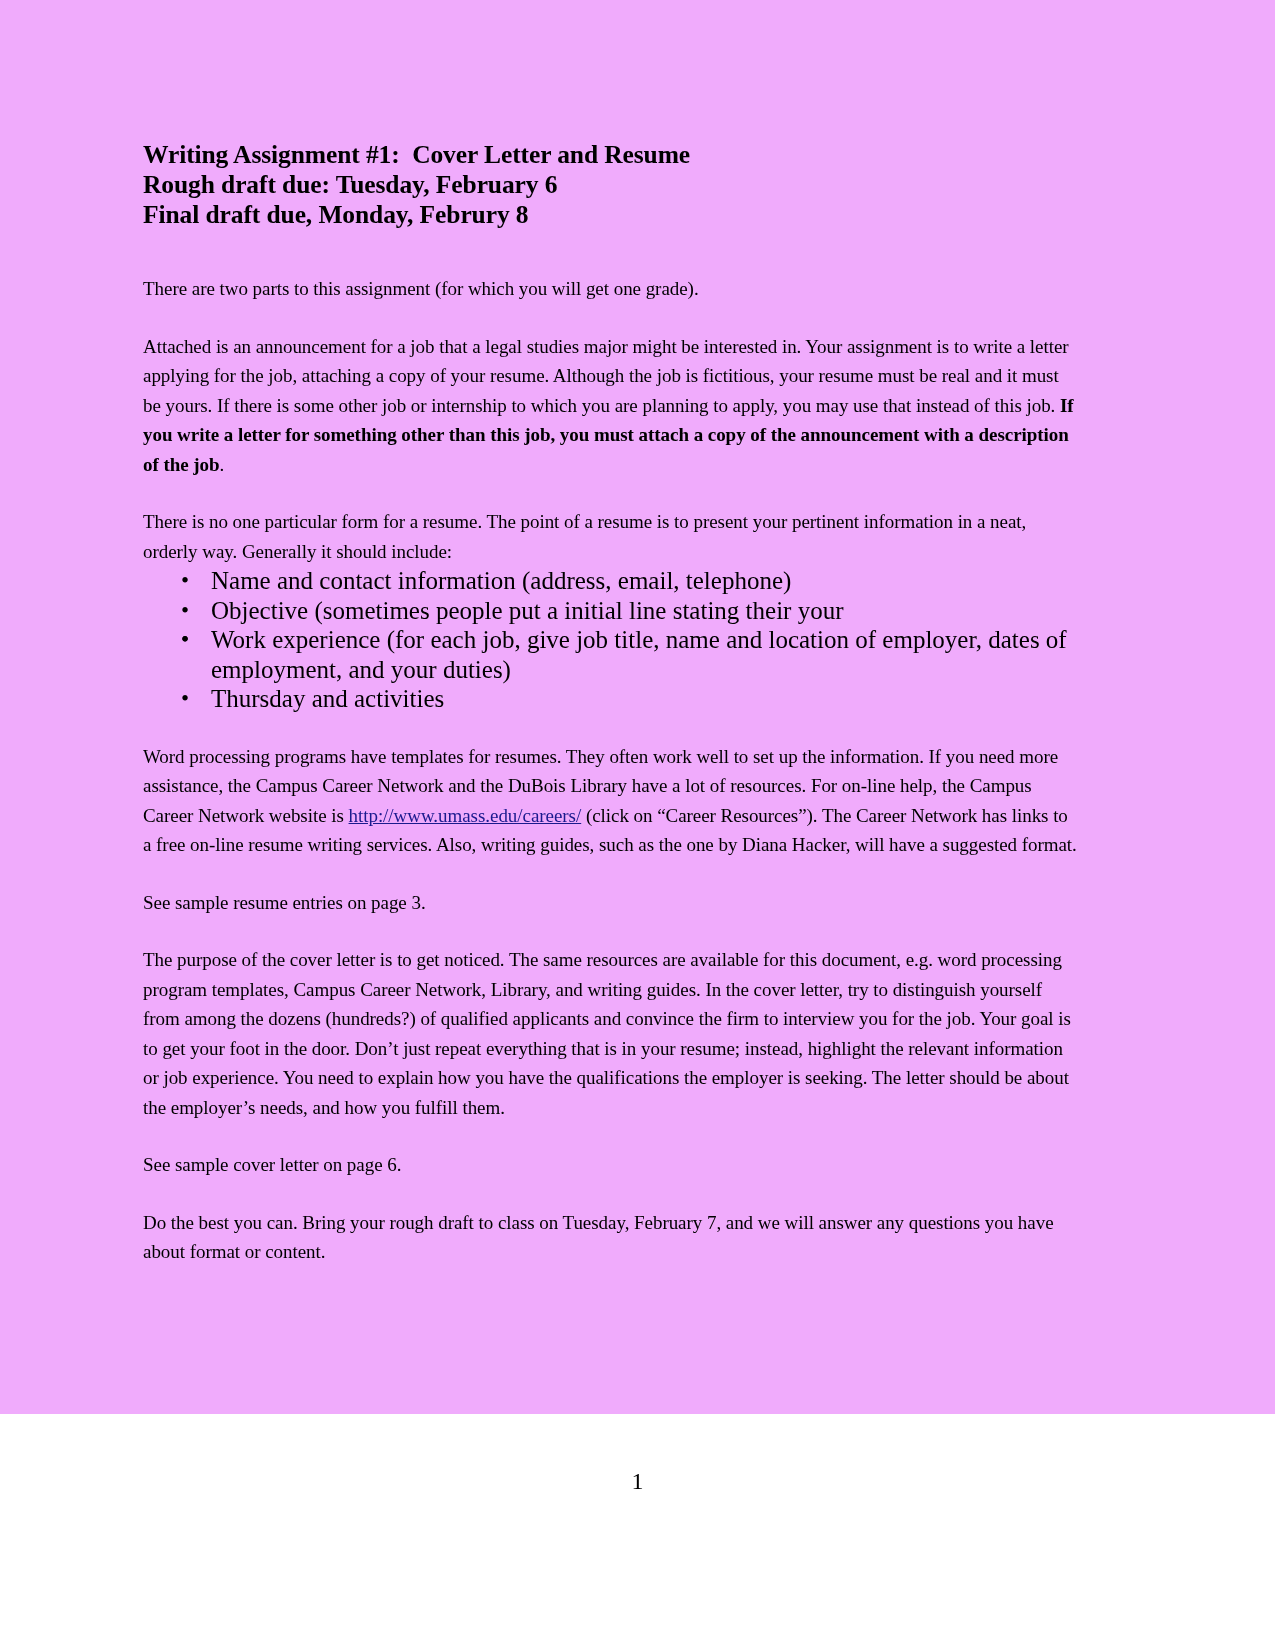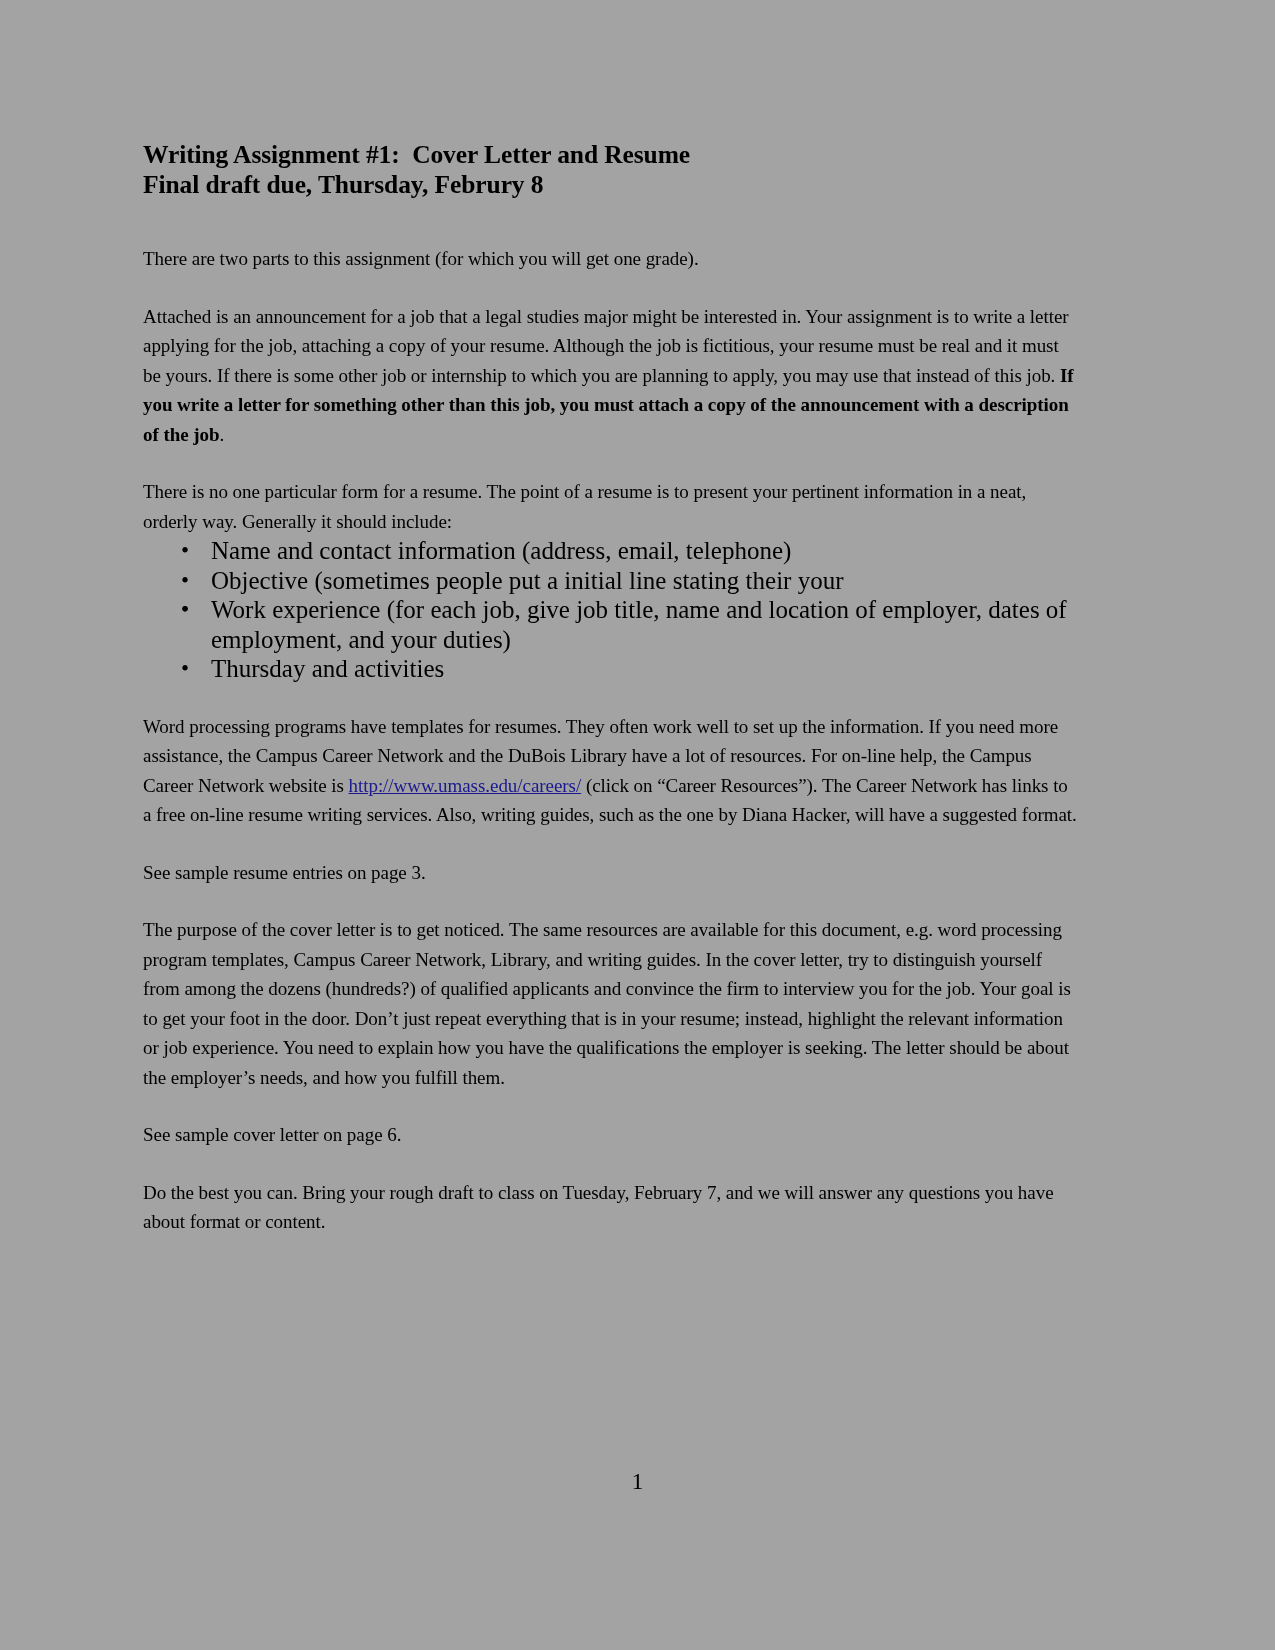--- a/index.html
+++ b/index.html
@@ -12,22 +12,22 @@
     height: 1650px;
     font-family: "Liberation Serif", "DejaVu Serif", serif;
     color: #000000;
     position: relative;
     overflow: hidden;
   }
   .page {
     position: absolute;
     left: 0; top: 0;
     width: 1275px;
-    height: 1650px;
-    background: #a3a3a3;
+    height: 1414px;
+    background: #f0abfc;
   }
   .content {
     position: absolute;
     left: 143px;
     top: 140px;
     width: 935px;
   }
   .heading-block {
     font-weight: bold;
     font-size: 25.5px;
@@ -82,21 +82,22 @@
 </style>
 </head>
 <body>
 
 <div class="page">
 
   <div class="content">
 
     <div class="heading-block">
       <div>Writing Assignment #1:  Cover Letter and Resume</div>
-      <div>Final draft due, Thursday, Februry 8</div>
+      <div>Rough draft due: Tuesday, February 6</div>
+      <div>Final draft due, Monday, Februry 8</div>
     </div>
 
     <div class="gap-lg"></div>
 
     <p class="para">There are two parts to this assignment (for which you will get one grade).</p>
 
     <div class="gap-para"></div>
 
     <p class="para"><span>Attached is an announcement for a job that a legal studies major might be interested in.  Your assignment is to write a letter applying for the job, attaching a copy of your resume.  Although the job is fictitious, your resume must be real and it must be yours.  If there is some other job or internship to which you are planning to apply, you may use that instead of this job.  </span><span class="b">If you write a letter for something other than this job, you must attach a copy of the announcement with a description of the job</span><span>.</span></p>
 

